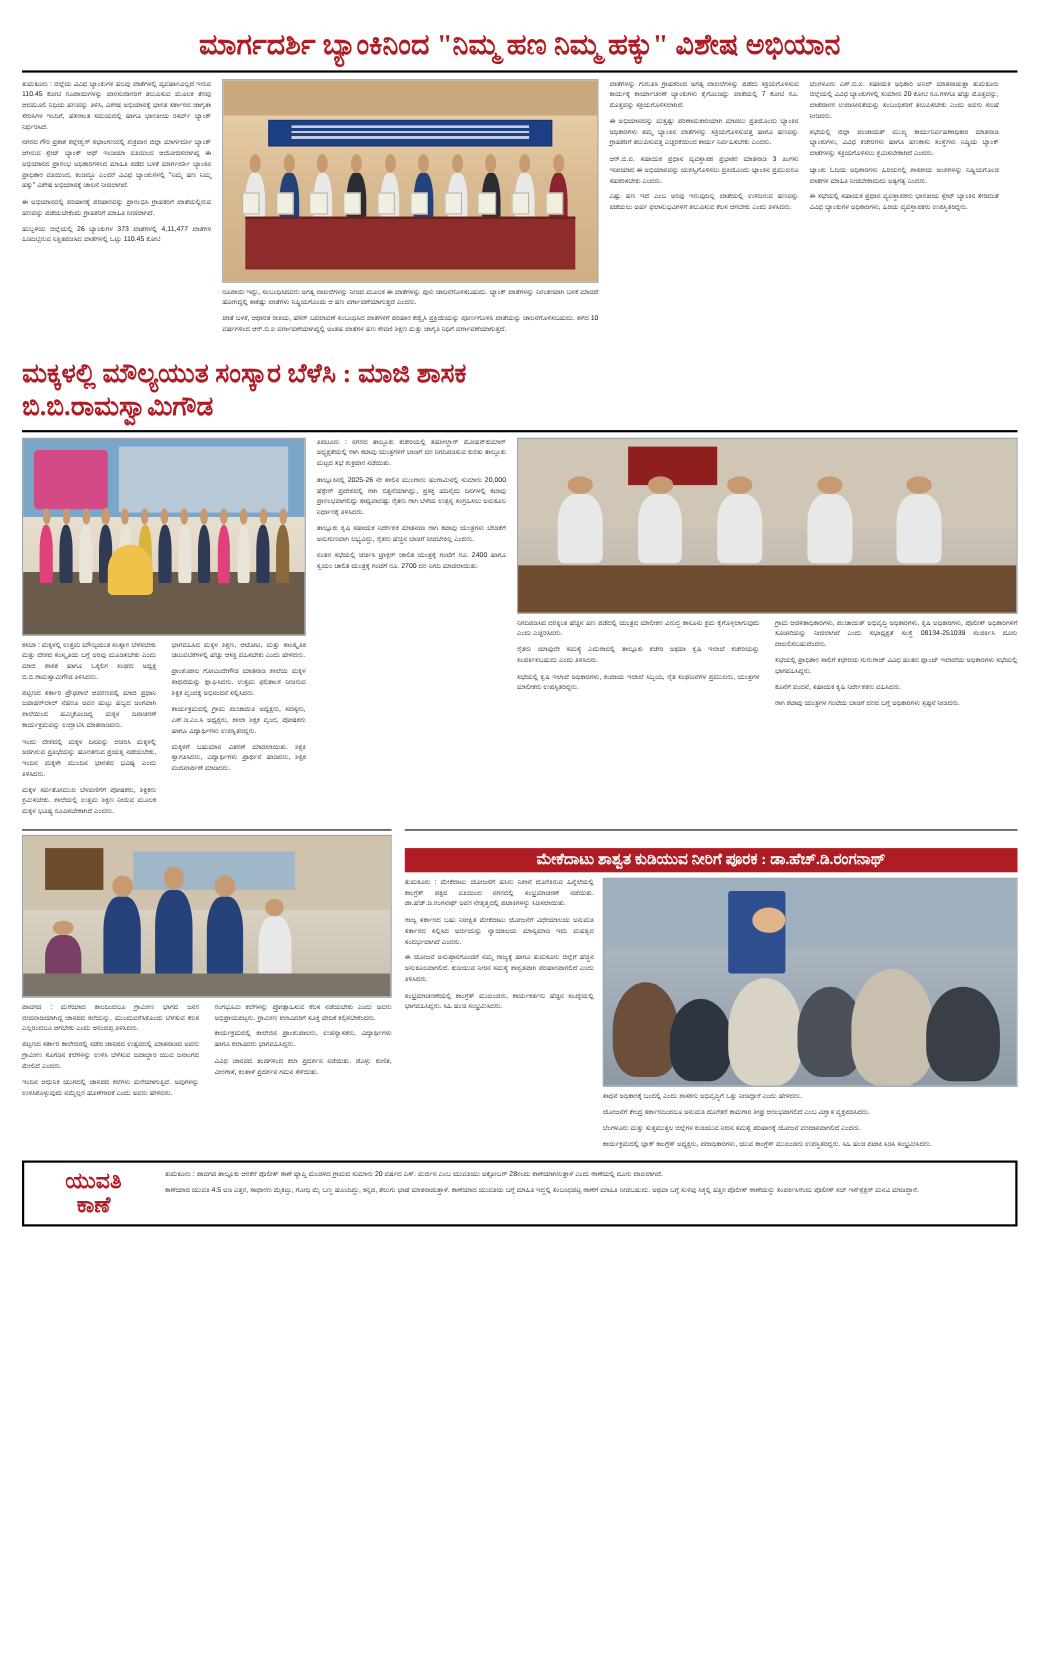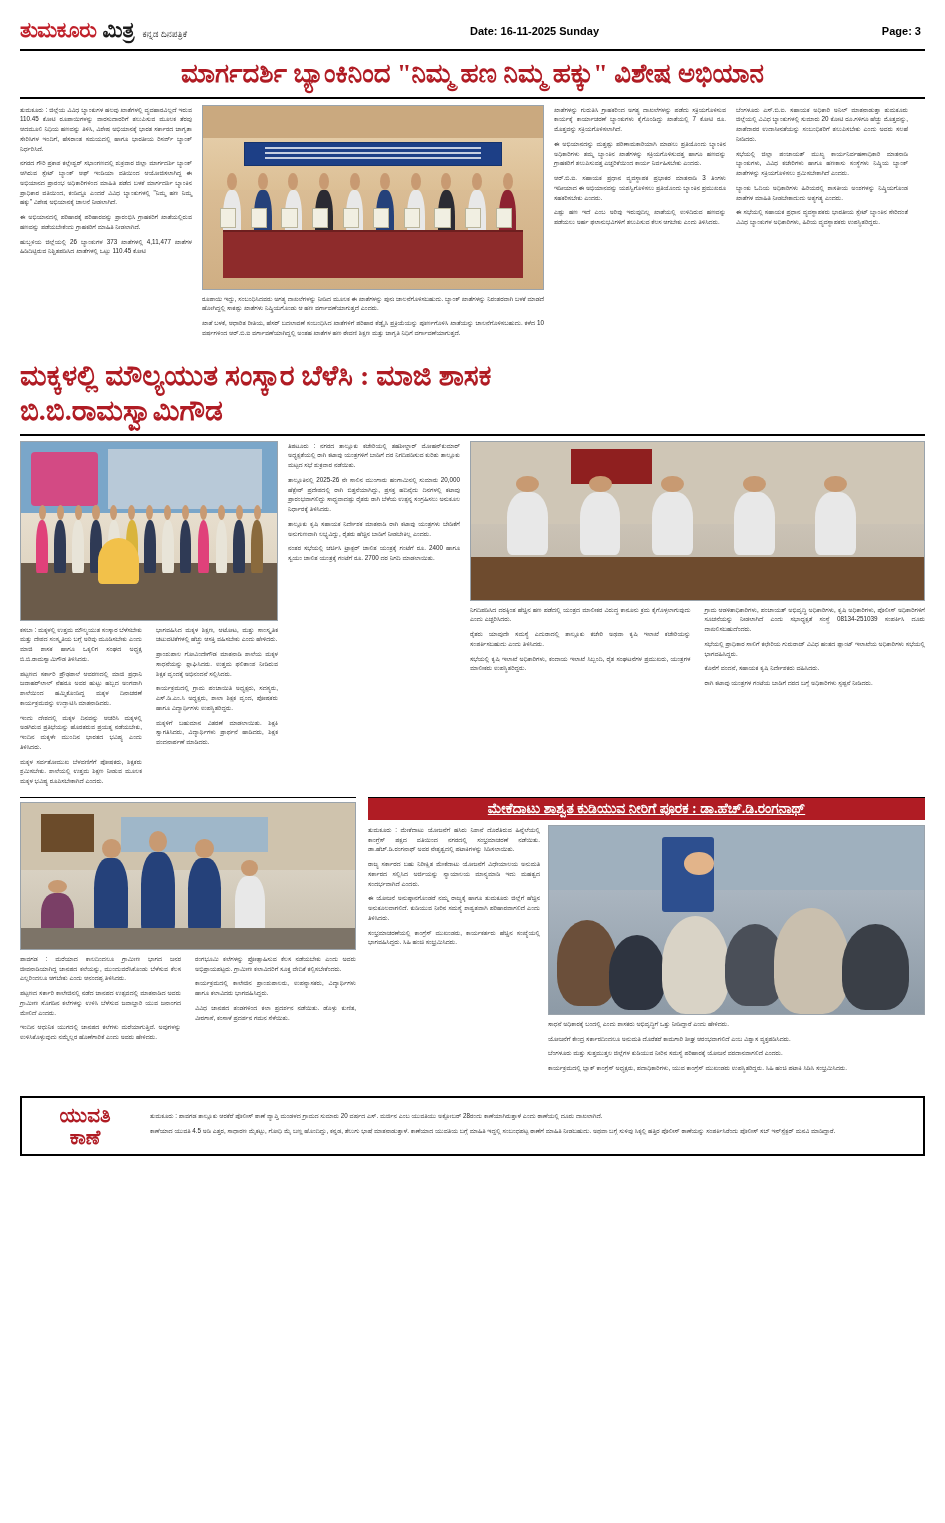--- a/index.html
+++ b/index.html
@@ -56,21 +56,21 @@
   
   .headline {
     font-family: "Liberation Serif", serif;
     font-weight: bold;
     color: #b01c24;
     text-align: center;
     line-height: 1.25;
     padding: 7px 0 6px 0;
   }
   .headline.h1 { font-size: 26px; }
-  .headline.h2 { font-size: 28px; text-align: left; }
+  .headline.h2 { font-size: 24px; text-align: left; }
   .headline.h3 { font-size: 17px; text-align: left; }
   .rule { border: none; border-top: 2px solid #000; margin: 0; }
   .rule.thin { border-top: 1px solid #000; }
 
   
   .cols { display: flex; gap: 10px; }
   .col { flex: 1 1 0; }
   .body-text {
     font-size: 6.3px;
     line-height: 1.55;
@@ -149,29 +149,20 @@
     background:#b01c24; color:#fff; font-weight:bold;
     font-family:"Liberation Serif", serif;
     font-size: 14px; text-align:center; padding:3px 4px;
   }
 </style>
 </head>
 <body>
 
 <div class="page">
 
-  <div class="masthead">
-    <div class="logo-wrap">
-      <span class="logo-main">ತುಮಕೂರು</span>
-      <span class="logo-mid">ಮಿತ್ರ</span>
-      <span class="logo-sub">ಕನ್ನಡ ದಿನಪತ್ರಿಕೆ</span>
-    </div>
-    <div class="masthead-date">Date: 16-11-2025  Sunday</div>
-    <div class="masthead-page">Page: 3</div>
-  </div>
 
   <div class="headline h1">ಮಾರ್ಗದರ್ಶಿ ಬ್ಯಾಂಕಿನಿಂದ "ನಿಮ್ಮ ಹಣ ನಿಮ್ಮ ಹಕ್ಕು" ವಿಶೇಷ ಅಭಿಯಾನ</div>
   <hr class="rule">
 
   <div class="cols" style="margin-top:6px;">
     <div class="col" style="flex:0 0 172px;">
       <div class="body-text">
         <p>ತುಮಕೂರು : ಜಿಲ್ಲೆಯ ವಿವಿಧ ಬ್ಯಾಂಕುಗಳ ಹಲವು ಖಾತೆಗಳಲ್ಲಿ ವ್ಯವಹಾರವಿಲ್ಲದೆ ಇರುವ 110.45 ಕೋಟಿ ರೂಪಾಯಿಗಳನ್ನು ವಾರಸುದಾರರಿಗೆ ತಲುಪಿಸುವ ಮೂಲಕ ತೆರವು ಆದಮೂಲಿ ನಿಧಿಯ ಹಣವನ್ನು ತಿಳಿಸಿ, ವಿಶೇಷ ಅಭಿಯಾನಕ್ಕೆ ಭಾರತ ಸರ್ಕಾರದ ಜಾಗೃತಾ ಸೇರಿಸಿಗಳ ಇಂದಿಗೆ, ಹೆಸರಾಂತ ಸಮಯದಲ್ಲಿ ಹಾಗೂ ಭಾರತೀಯ ರಿಸರ್ವ್ ಬ್ಯಾಂಕ್ ನಿರ್ಧರಿಸಿದೆ.</p>
         <p>ನಗರದ ಗೌರಿ ಪ್ರಕಾಶ ಕಲ್ಲೇಶ್ವರ್ ಸಭಾಂಗಣದಲ್ಲಿ ಶುಕ್ರವಾರ ಜಿಲ್ಲಾ ಮಾರ್ಗದರ್ಶಿ ಬ್ಯಾಂಕ್ ಆಗಿರುವ ಸ್ಟೇಟ್ ಬ್ಯಾಂಕ್ ಆಫ್ ಇಂಡಿಯಾ ವತಿಯಿಂದ ಆಯೋಜಿಸಲಾಗಿದ್ದ ಈ ಅಭಿಯಾನದ ಪ್ರಾರಂಭ ಅಧಿಕಾರಿಗಳಿಂದ ಮಾಹಿತಿ ಪಡೆದ ಬಳಕೆ ಮಾರ್ಗದರ್ಶಿ ಬ್ಯಾಂಕಿನ ಪ್ರಾಧಿಕಾರ ವತಿಯಿಂದ, ಕಂಡಿದ್ದೂ ಎಂದರೆ ವಿವಿಧ ಬ್ಯಾಂಕುಗಳಲ್ಲಿ "ನಿಮ್ಮ ಹಣ ನಿಮ್ಮ ಹಕ್ಕು" ವಿಶೇಷ ಅಭಿಯಾನಕ್ಕೆ ಚಾಲನೆ ನೀಡಲಾಗಿದೆ.</p>
         <p>ಈ ಅಭಿಯಾನದಲ್ಲಿ ಪರಿಹಾರಕ್ಕೆ ಪರಿಹಾರವನ್ನು ಪ್ರಾರಂಭಿಸಿ ಗ್ರಾಹಕರಿಗೆ ಖಾತೆಯಲ್ಲಿರುವ ಹಣವನ್ನು ಪಡೆಯಬೇಕೆಂದು ಗ್ರಾಹಕರಿಗೆ ಮಾಹಿತಿ ನೀಡಲಾಗಿದೆ.</p>
@@ -408,21 +399,21 @@
         <div class="col body-text">
           <p>ರಂಗಭೂಮಿ ಕಲೆಗಳನ್ನು ಪ್ರೋತ್ಸಾಹಿಸುವ ಕೆಲಸ ನಡೆಯಬೇಕು ಎಂದು ಅವರು ಅಭಿಪ್ರಾಯಪಟ್ಟರು. ಗ್ರಾಮೀಣ ಕಲಾವಿದರಿಗೆ ಸೂಕ್ತ ವೇದಿಕೆ ಕಲ್ಪಿಸಬೇಕೆಂದರು.</p>
           <p>ಕಾರ್ಯಕ್ರಮದಲ್ಲಿ ಕಾಲೇಜಿನ ಪ್ರಾಂಶುಪಾಲರು, ಉಪನ್ಯಾಸಕರು, ವಿದ್ಯಾರ್ಥಿಗಳು ಹಾಗೂ ಕಲಾವಿದರು ಭಾಗವಹಿಸಿದ್ದರು.</p>
           <p>ವಿವಿಧ ಜಾನಪದ ತಂಡಗಳಿಂದ ಕಲಾ ಪ್ರದರ್ಶನ ನಡೆಯಿತು. ಡೊಳ್ಳು ಕುಣಿತ, ವೀರಗಾಸೆ, ಕಂಸಾಳೆ ಪ್ರದರ್ಶನ ಗಮನ ಸೆಳೆಯಿತು.</p>
         </div>
       </div>
     </div>
 
     <div style="flex:1;">
       <hr class="rule thin">
-      <div class="banner-red" style="margin-top:0;text-decoration:underline;">ಮೇಕೆದಾಟು  ಶಾಶ್ವತ ಕುಡಿಯುವ ನೀರಿಗೆ ಪೂರಕ : ಡಾ.ಹೆಚ್.ಡಿ.ರಂಗನಾಥ್</div>
+      <div class="banner-red" style="margin-top:16px;">ಮೇಕೆದಾಟು  ಶಾಶ್ವತ ಕುಡಿಯುವ ನೀರಿಗೆ ಪೂರಕ : ಡಾ.ಹೆಚ್.ಡಿ.ರಂಗನಾಥ್</div>
 
       <div style="display:flex; gap:8px; margin-top:5px;">
         <div style="flex:0 0 172px;" class="body-text">
           <p>ತುಮಕೂರು : ಮೇಕೆದಾಟು ಯೋಜನೆಗೆ ಹಸಿರು ನಿಶಾನೆ ದೊರೆತಿರುವ ಹಿನ್ನೆಲೆಯಲ್ಲಿ ಕಾಂಗ್ರೆಸ್ ಪಕ್ಷದ ವತಿಯಿಂದ ನಗರದಲ್ಲಿ ಸಂಭ್ರಮಾಚರಣೆ ನಡೆಯಿತು. ಡಾ.ಹೆಚ್.ಡಿ.ರಂಗನಾಥ್ ಅವರ ನೇತೃತ್ವದಲ್ಲಿ ಪಟಾಕಿಗಳನ್ನು ಸಿಡಿಸಲಾಯಿತು.</p>
           <p>ರಾಜ್ಯ ಸರ್ಕಾರದ ಬಹು ನಿರೀಕ್ಷಿತ ಮೇಕೆದಾಟು ಯೋಜನೆಗೆ ವಿಧೇಯಾಲಯ ಅನುಮತಿ ಸರ್ಕಾರದ ಸಲ್ಲಿಸಿದ ಅರ್ಜಿಯನ್ನು ನ್ಯಾಯಾಲಯ ಮಾನ್ಯಮಾಡಿ ಇದು ಮಹತ್ವದ ಸಂದರ್ಭವಾಗಿದೆ ಎಂದರು.</p>
           <p>ಈ ಯೋಜನೆ ಅನುಷ್ಠಾನಗೊಂಡರೆ ನಮ್ಮ ರಾಜ್ಯಕ್ಕೆ ಹಾಗೂ ತುಮಕೂರು ಜಿಲ್ಲೆಗೆ ಹೆಚ್ಚಿನ ಅನುಕೂಲವಾಗಲಿದೆ. ಕುಡಿಯುವ ನೀರಿನ ಸಮಸ್ಯೆ ಶಾಶ್ವತವಾಗಿ ಪರಿಹಾರವಾಗಲಿದೆ ಎಂದು ತಿಳಿಸಿದರು.</p>
           <p>ಸಂಭ್ರಮಾಚರಣೆಯಲ್ಲಿ ಕಾಂಗ್ರೆಸ್ ಮುಖಂಡರು, ಕಾರ್ಯಕರ್ತರು ಹೆಚ್ಚಿನ ಸಂಖ್ಯೆಯಲ್ಲಿ ಭಾಗವಹಿಸಿದ್ದರು. ಸಿಹಿ ಹಂಚಿ ಸಂಭ್ರಮಿಸಿದರು.</p>
         </div>
         <div style="flex:1;">
           <div class="photo" style="height:190px;">
@@ -441,21 +432,21 @@
             <p>ಸಾಧನೆ ಅಧಿಕಾರಕ್ಕೆ ಬಂದಲ್ಲಿ ಎಂದು ಶಾಸಕರು ಅಭಿವೃದ್ಧಿಗೆ ಒತ್ತು ನೀಡಿದ್ದಾರೆ ಎಂದು ಹೇಳಿದರು.</p>
             <p>ಯೋಜನೆಗೆ ಕೇಂದ್ರ ಸರ್ಕಾರದಿಂದಲೂ ಅನುಮತಿ ದೊರೆತರೆ ಕಾಮಗಾರಿ ಶೀಘ್ರ ಆರಂಭವಾಗಲಿದೆ ಎಂಬ ವಿಶ್ವಾಸ ವ್ಯಕ್ತಪಡಿಸಿದರು.</p>
             <p>ಬೆಂಗಳೂರು ಮತ್ತು ಸುತ್ತಮುತ್ತಲ ಜಿಲ್ಲೆಗಳ ಕುಡಿಯುವ ನೀರಿನ ಸಮಸ್ಯೆ ಪರಿಹಾರಕ್ಕೆ ಯೋಜನೆ ವರದಾನವಾಗಲಿದೆ ಎಂದರು.</p>
             <p>ಕಾರ್ಯಕ್ರಮದಲ್ಲಿ ಬ್ಲಾಕ್ ಕಾಂಗ್ರೆಸ್ ಅಧ್ಯಕ್ಷರು, ಪದಾಧಿಕಾರಿಗಳು, ಯುವ ಕಾಂಗ್ರೆಸ್ ಮುಖಂಡರು ಉಪಸ್ಥಿತರಿದ್ದರು. ಸಿಹಿ ಹಂಚಿ ಪಟಾಕಿ ಸಿಡಿಸಿ ಸಂಭ್ರಮಿಸಿದರು.</p>
           </div>
         </div>
       </div>
     </div>
   </div>
 
-  <div class="boxed" style="margin-top:18px;align-items:center;">
+  <div class="boxed" style="margin-top:4px;">
     <div style="flex:0 0 110px; display:flex; flex-direction:column; justify-content:center;">
       <div class="box-label">ಯುವತಿ</div>
       <div class="box-label">ಕಾಣೆ</div>
     </div>
     <div class="body-text" style="flex:1;">
       <p>ತುಮಕೂರು : ಪಾವಗಡ ತಾಲ್ಲೂಕು ಆರಕೆರೆ ಪೊಲೀಸ್ ಠಾಣೆ ವ್ಯಾಪ್ತಿ ಮಂಡಳದ ಗ್ರಾಮದ ಸುಮಾರು 20 ವರ್ಷದ ಎಸ್. ಮರ್ಜಿನ ಎಂಬ ಯುವತಿಯು ಅಕ್ಟೋಬರ್ 28ರಂದು ಕಾಣೆಯಾಗಿರುತ್ತಾಳೆ ಎಂದು ಠಾಣೆಯಲ್ಲಿ ದೂರು ದಾಖಲಾಗಿದೆ.</p>
       <p>ಕಾಣೆಯಾದ ಯುವತಿ 4.5 ಅಡಿ ಎತ್ತರ, ಸಾಧಾರಣ ಮೈಕಟ್ಟು, ಗೋಧಿ ಮೈ ಬಣ್ಣ ಹೊಂದಿದ್ದು, ಕನ್ನಡ, ತೆಲುಗು ಭಾಷೆ ಮಾತನಾಡುತ್ತಾಳೆ. ಕಾಣೆಯಾದ ಯುವತಿಯ ಬಗ್ಗೆ ಮಾಹಿತಿ ಇದ್ದಲ್ಲಿ ಸಂಬಂಧಪಟ್ಟ ಠಾಣೆಗೆ ಮಾಹಿತಿ ನೀಡಬಹುದು. ಅಥವಾ ಬಗ್ಗೆ ಸುಳಿವು ಸಿಕ್ಕಲ್ಲಿ ಹತ್ತಿರ ಪೊಲೀಸ್ ಠಾಣೆಯನ್ನು ಸಂಪರ್ಕಿಸಿರೆಂದು ಪೊಲೀಸ್ ಸಬ್ ಇನ್‌ಸ್ಪೆಕ್ಟರ್ ಮನವಿ ಮಾಡಿದ್ದಾರೆ.</p>
     </div>
   </div>
 

